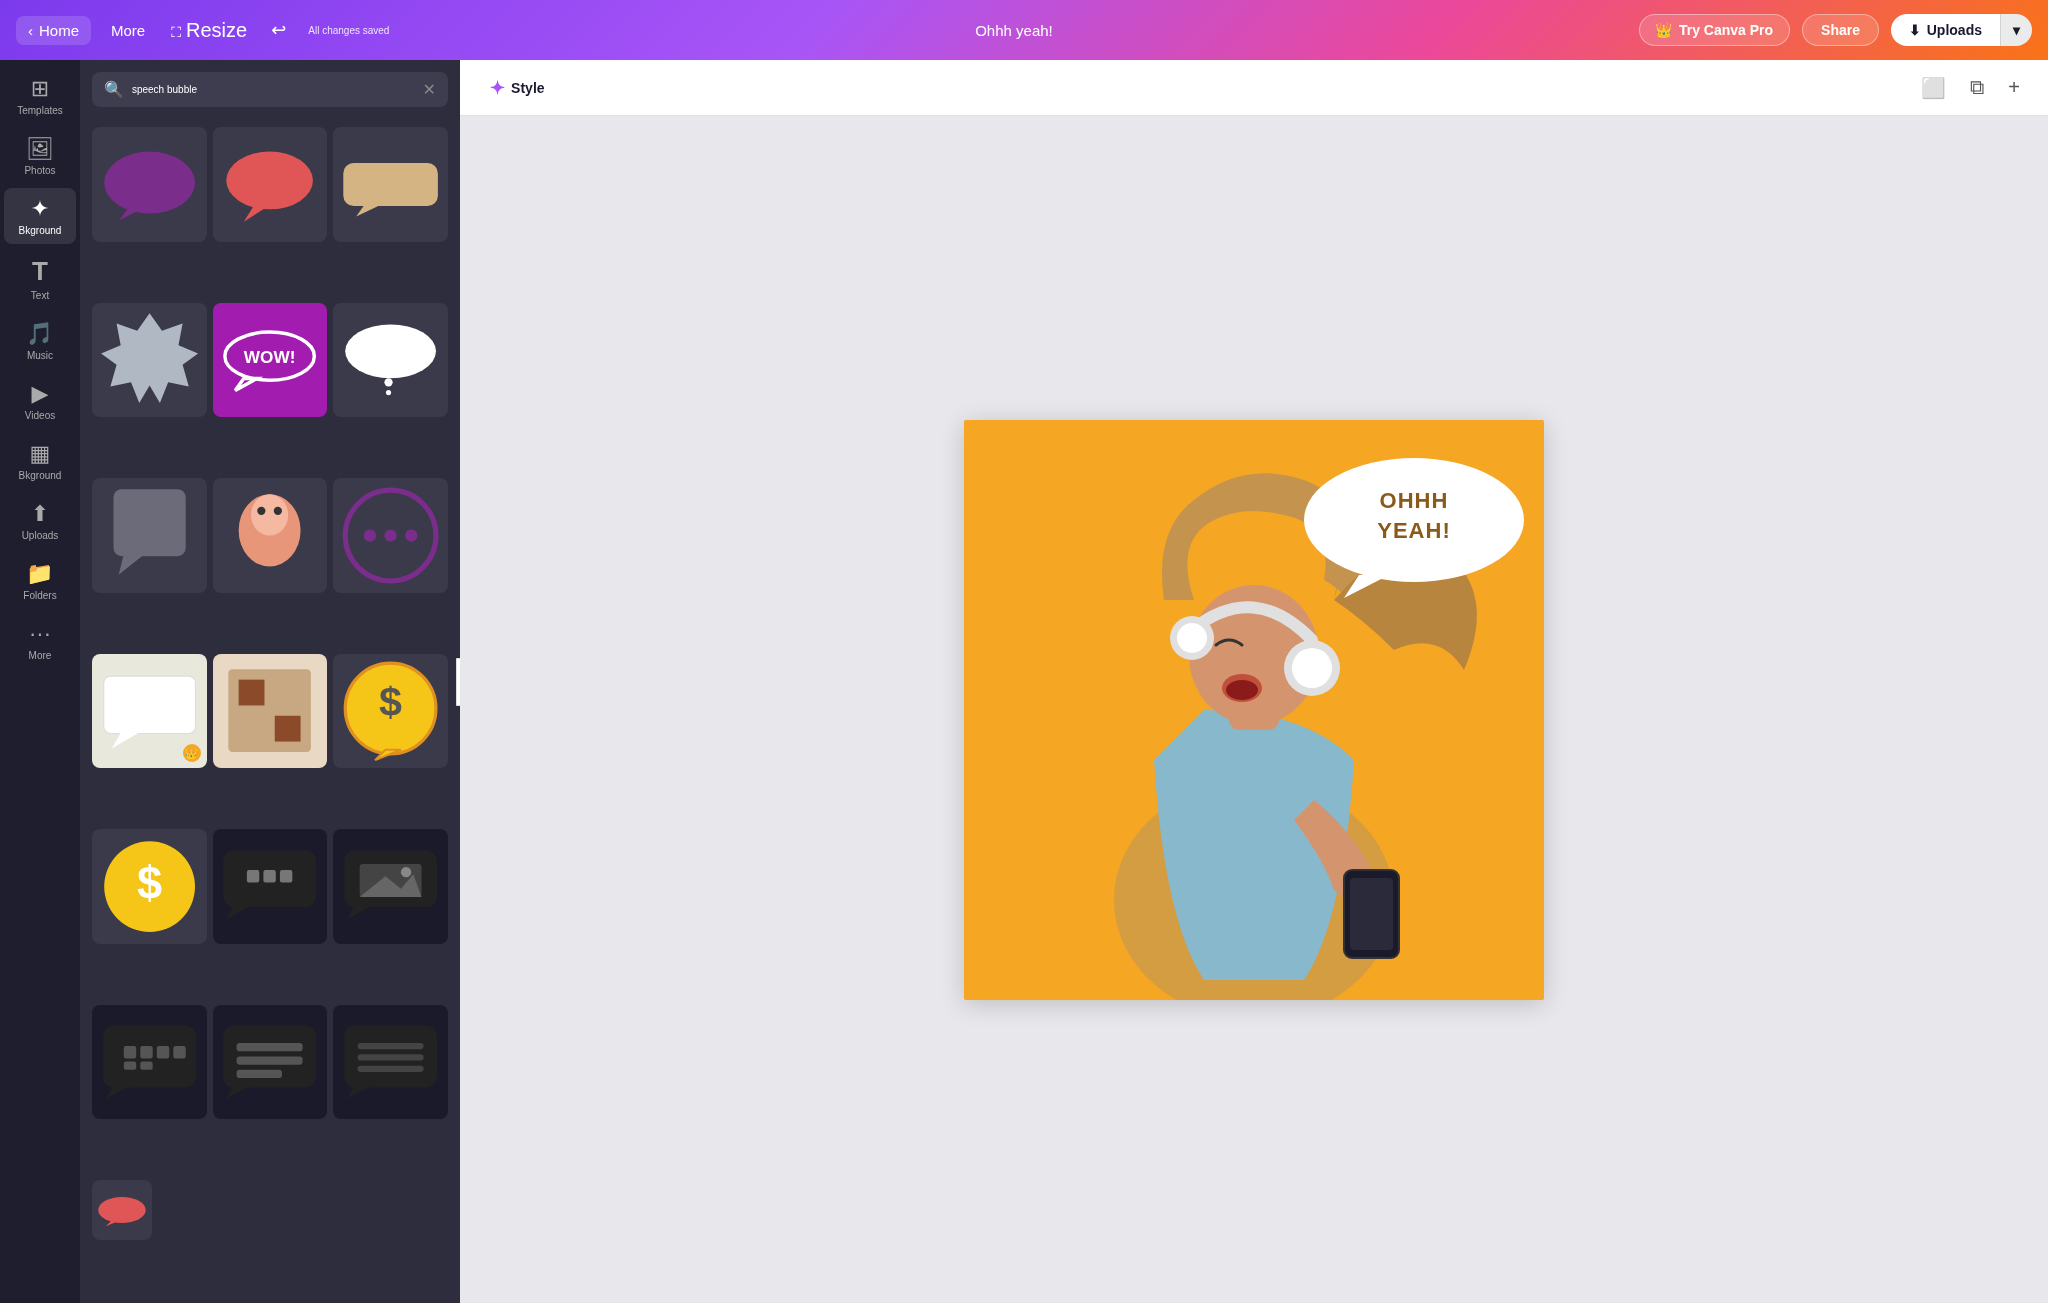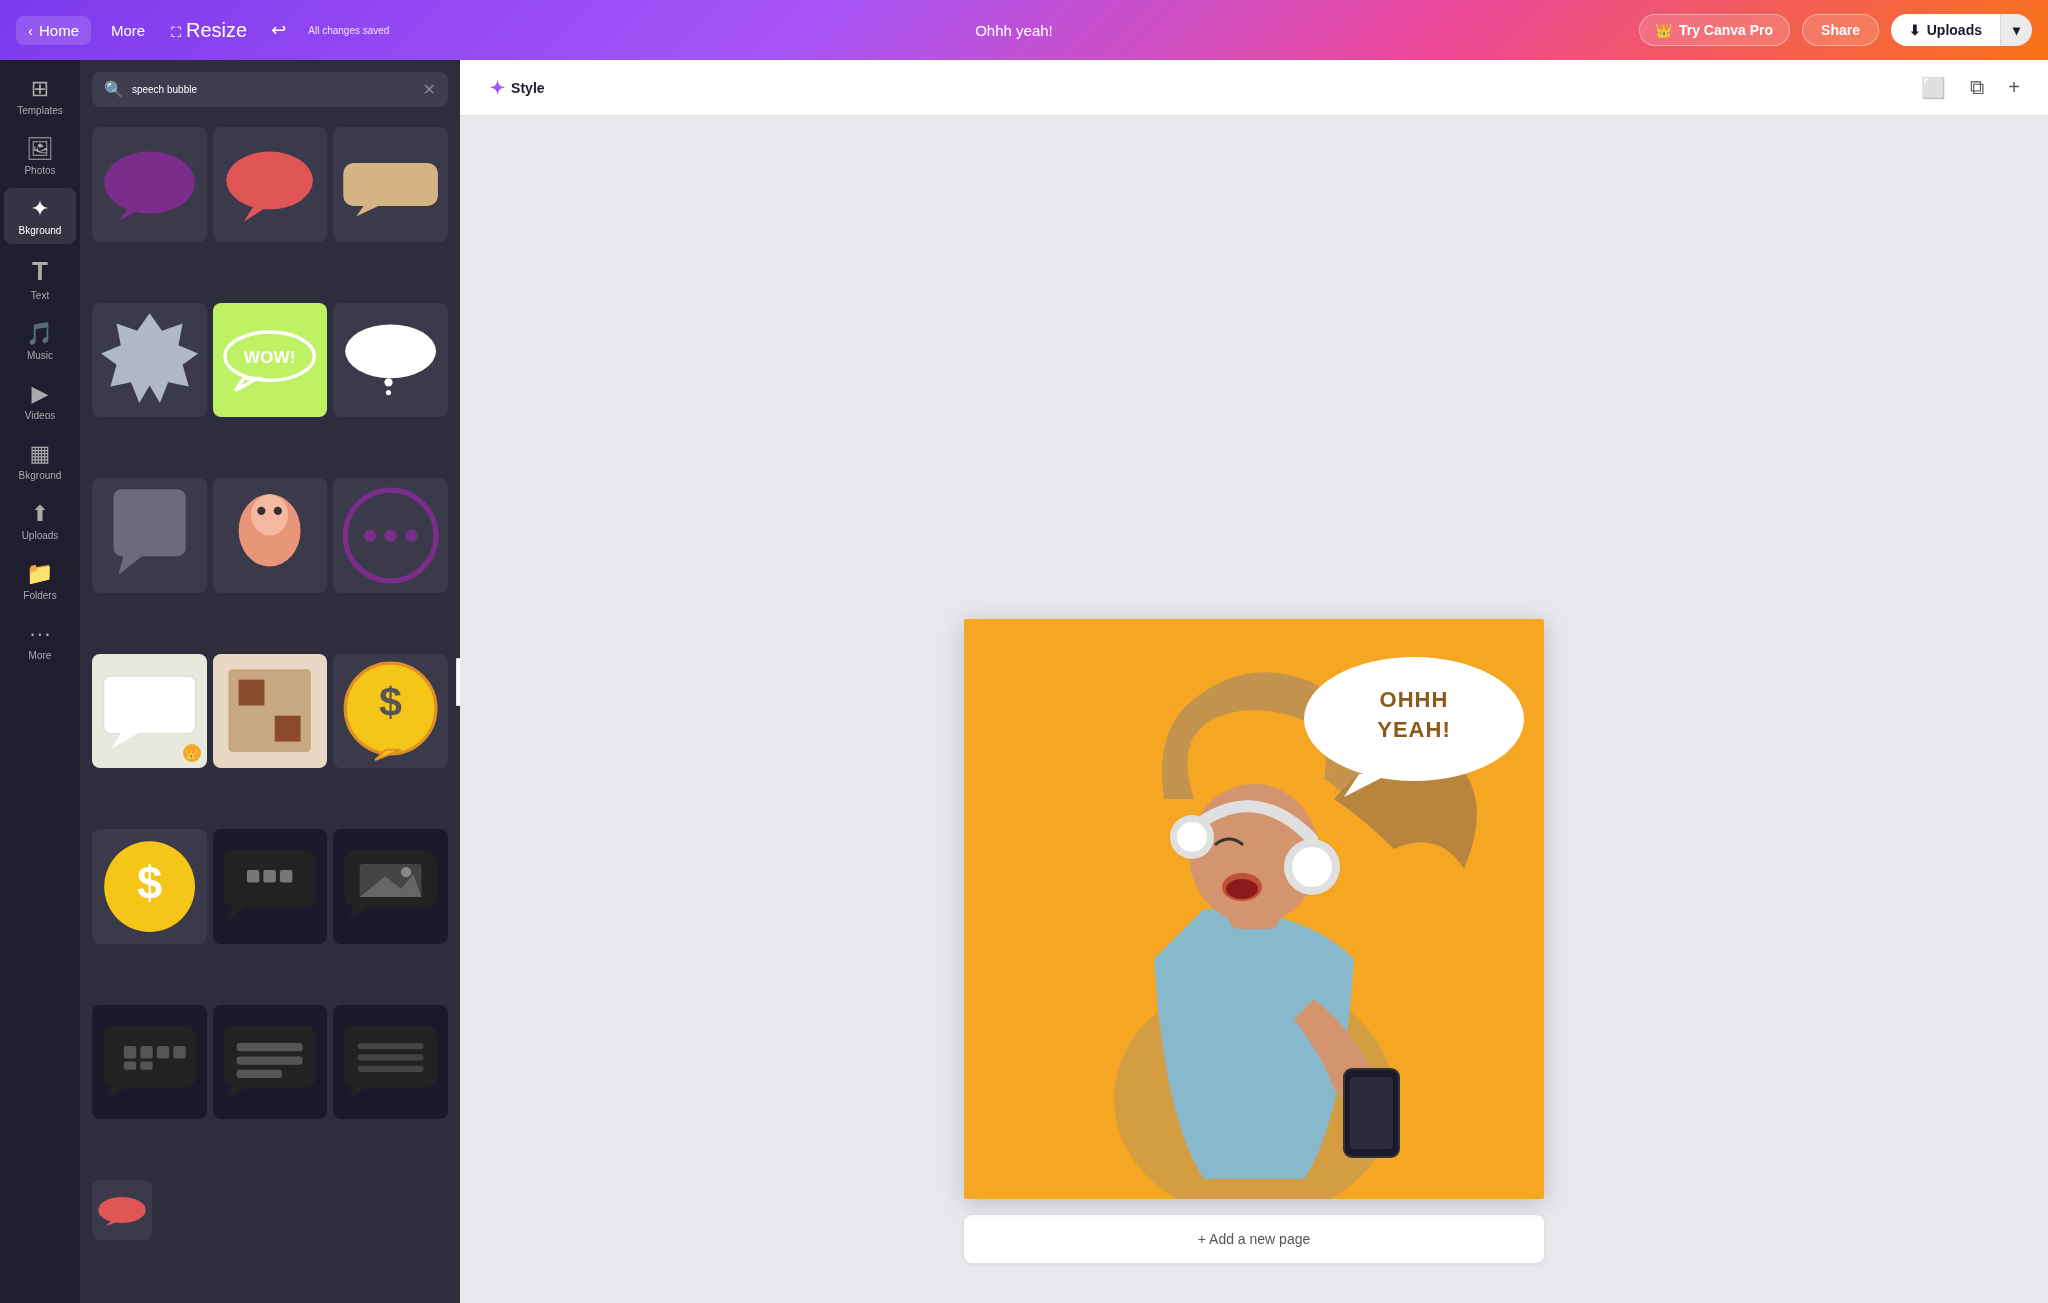--- a/index.html
+++ b/index.html
@@ -115,21 +115,21 @@
       font-size: 14px; font-weight: 600; color: #1a1a2e; cursor: pointer; padding: 6px 10px;
     }
     .canvas-toolbar-icons {
       display: flex; gap: 8px; margin-left: auto;
     }
     .toolbar-icon-btn {
       background: none; border: none; color: #555; cursor: pointer; font-size: 20px; padding: 4px 8px;
     }
 
     .canvas-scroll {
-      flex: 1; display: flex; align-items: flex-end; justify-content: center;
+      flex: 1; display: flex; align-items: center; justify-content: center;
       overflow: auto; padding: 40px 20px;
     }
     .canvas-wrapper {
       display: flex; flex-direction: column; align-items: center; gap: 16px;
     }
     .canvas-page {
       width: 580px; height: 580px; background: #f5a623; position: relative;
       box-shadow: 0 4px 24px rgba(0,0,0,0.18); border-radius: 2px; overflow: hidden;
     }
 
@@ -244,21 +244,21 @@
           <rect x="5" y="10" width="110" height="50" rx="12" ry="12" fill="#d4b483"></rect>
           <polygon points="30,58 20,72 50,58" fill="#d4b483"></polygon>
         </svg>
       </div>
 
       <div class="grid-item" style="background:#3a3a4a;">
         <svg viewBox="0 0 100 100" xmlns="http://www.w3.org/2000/svg">
           <polygon points="50,5 62,22 82,15 78,36 97,44 82,55 88,76 68,72 60,92 50,75 40,92 32,72 12,76 18,55 3,44 22,36 18,15 38,22" fill="#b0b8c4"></polygon>
         </svg>
       </div>
-      <div class="grid-item" style="background:#bef264;">
+      <div class="grid-item" style="background:#a21caf;">
         <svg viewBox="0 0 120 80" xmlns="http://www.w3.org/2000/svg">
           <ellipse cx="60" cy="36" rx="52" ry="28" fill="none" stroke="white" stroke-width="4"></ellipse>
           <polygon points="30,62 20,76 45,62" fill="none" stroke="white" stroke-width="4"></polygon>
           <text x="60" y="44" text-anchor="middle" fill="white" font-size="20" font-weight="900" font-family="sans-serif">WOW!</text>
         </svg>
       </div>
       <div class="grid-item" style="background:#3a3a4a;">
         <svg viewBox="0 0 100 80" xmlns="http://www.w3.org/2000/svg">
           <ellipse cx="50" cy="32" rx="44" ry="26" fill="white"></ellipse>
           <circle cx="48" cy="62" r="4" fill="white"></circle>
@@ -437,18 +437,17 @@
           </svg>
 
           <svg style="position:absolute;top:30px;right:15px;" width="230" height="155" viewBox="0 0 230 155" xmlns="http://www.w3.org/2000/svg">
             <ellipse cx="115" cy="70" rx="110" ry="62" fill="white"></ellipse>
             <polygon points="60,125 45,148 90,125" fill="white"></polygon>
             <text x="115" y="58" text-anchor="middle" fill="#8b5a1a" font-size="22" font-weight="900" font-family="'Arial Black', sans-serif" letter-spacing="1">OHHH</text>
             <text x="115" y="88" text-anchor="middle" fill="#8b5a1a" font-size="22" font-weight="900" font-family="'Arial Black', sans-serif" letter-spacing="1">YEAH!</text>
           </svg>
         </div>
 
-        <button class="add-page-btn">+ Add a new page</button>
       </div>
     </div>
   </div>
 
 </div>
 
 </body></html>

